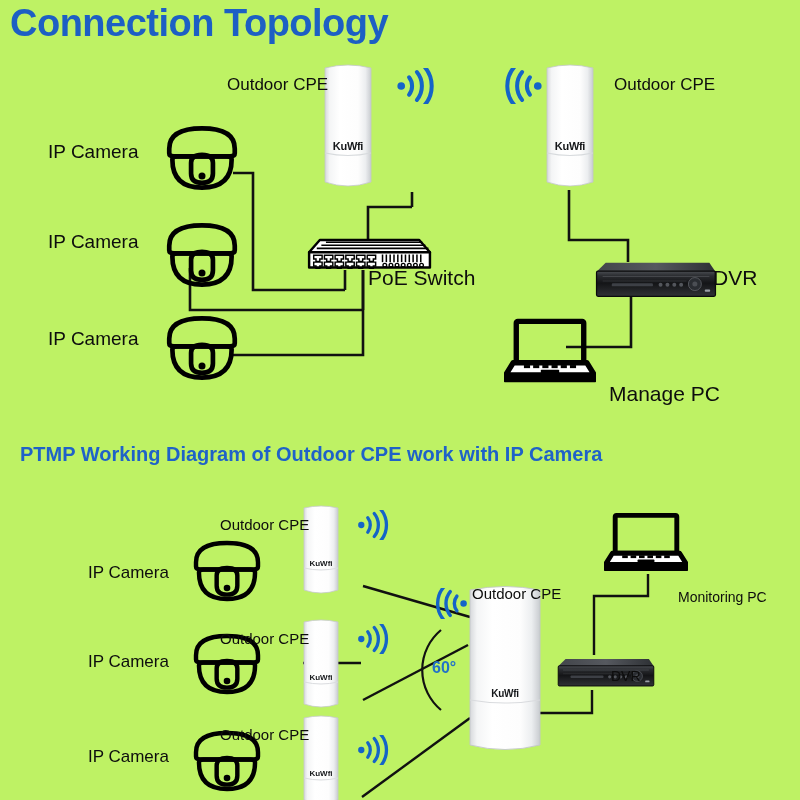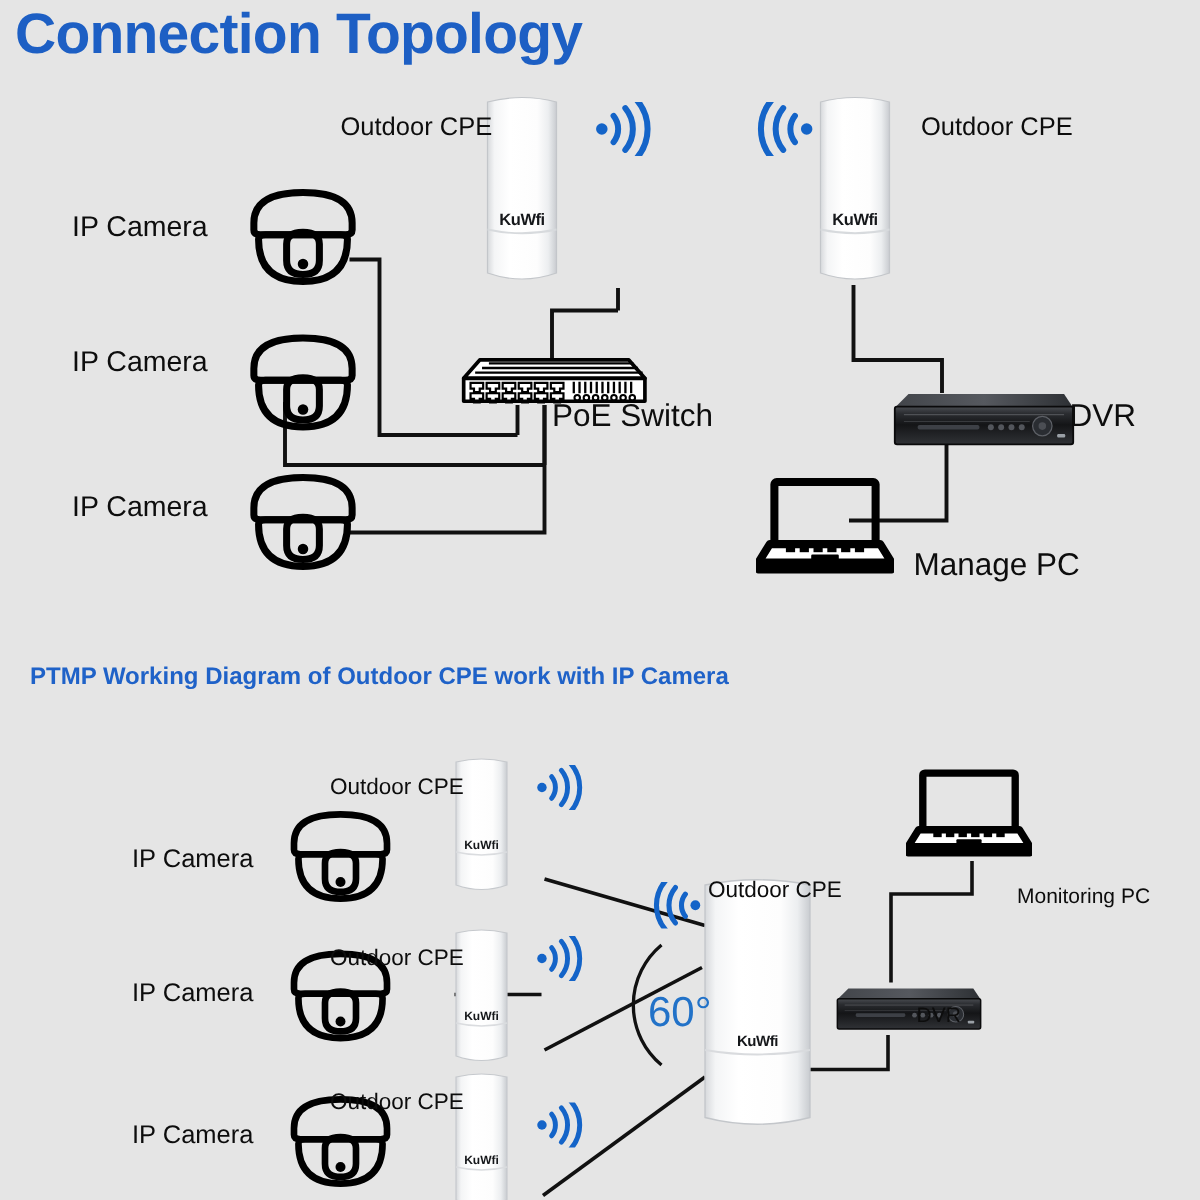--- a/index.html
+++ b/index.html
@@ -11,21 +11,21 @@
     width: 800px;
     height: 800px;
     position: relative;
     font-family: "Liberation Sans", sans-serif;
     overflow: hidden;
   }
   #stage {
     position: relative;
     width: 800px;
     height: 800px;
-    background: #e5e5e5;
+    background: #bef264;
   }
   .svg-layer {
     position: absolute;
     left: 0;
     top: 0;
     width: 800px;
     height: 800px;
   }
   .title-main {
     position: absolute;
@@ -34,41 +34,41 @@
     font-size: 38px;
     font-weight: bold;
     color: #1d5fc4;
     letter-spacing: -0.5px;
     white-space: nowrap;
   }
   .title-sub {
     position: absolute;
     left: 20px;
     top: 443px;
-    font-size: 16px;
+    font-size: 20px;
     font-weight: bold;
     color: #1f62c8;
     white-space: nowrap;
   }
   .lbl {
     position: absolute;
     font-weight: normal;
     color: #0d0d0d;
     white-space: nowrap;
   }
   .lbl-cam-lg { font-size: 19px; }
   .lbl-cpe-lg { font-size: 17px; }
   .lbl-dev-lg { font-size: 21px; }
   .lbl-cam-sm { font-size: 17px; }
   .lbl-cpe-sm { font-size: 15px; }
   .lbl-dev-sm { font-size: 14px; }
   .angle-label {
     position: absolute;
-    font-size: 28px;
-    font-weight: normal;
+    font-size: 16px;
+    font-weight: bold;
     color: #2272c8;
     white-space: nowrap;
   }
 </style>
 </head>
 <body>
 
 <div id="stage">
 
   <div class="title-main">Connection Topology</div>
@@ -302,21 +302,21 @@
 
   <div class="lbl lbl-cpe-lg" style="left:227px; top:75px;">Outdoor CPE</div>
   <div class="lbl lbl-cpe-lg" style="left:614px; top:75px;">Outdoor CPE</div>
 
   <div class="lbl lbl-cam-lg" style="left:48px; top:141px;">IP Camera</div>
   <div class="lbl lbl-cam-lg" style="left:48px; top:231px;">IP Camera</div>
   <div class="lbl lbl-cam-lg" style="left:48px; top:328px;">IP Camera</div>
 
   <div class="lbl lbl-dev-lg" style="left:368px; top:266px;">PoE Switch</div>
   <div class="lbl lbl-dev-lg" style="left:713px; top:266px;">DVR</div>
-  <div class="lbl lbl-dev-lg" style="left:609px; top:365px;text-align:center;">Manage PC</div>
+  <div class="lbl lbl-dev-lg" style="left:609px; top:382px;text-align:center;">Manage PC</div>
 
   <div class="lbl lbl-cpe-sm" style="left:220px; top:516px;">Outdoor CPE</div>
   <div class="lbl lbl-cpe-sm" style="left:220px; top:630px;">Outdoor CPE</div>
   <div class="lbl lbl-cpe-sm" style="left:220px; top:726px;">Outdoor CPE</div>
   <div class="lbl lbl-cpe-sm" style="left:472px; top:585px;">Outdoor CPE</div>
 
   <div class="lbl lbl-cam-sm" style="left:88px; top:563px;">IP Camera</div>
   <div class="lbl lbl-cam-sm" style="left:88px; top:652px;">IP Camera</div>
   <div class="lbl lbl-cam-sm" style="left:88px; top:747px;">IP Camera</div>
 

